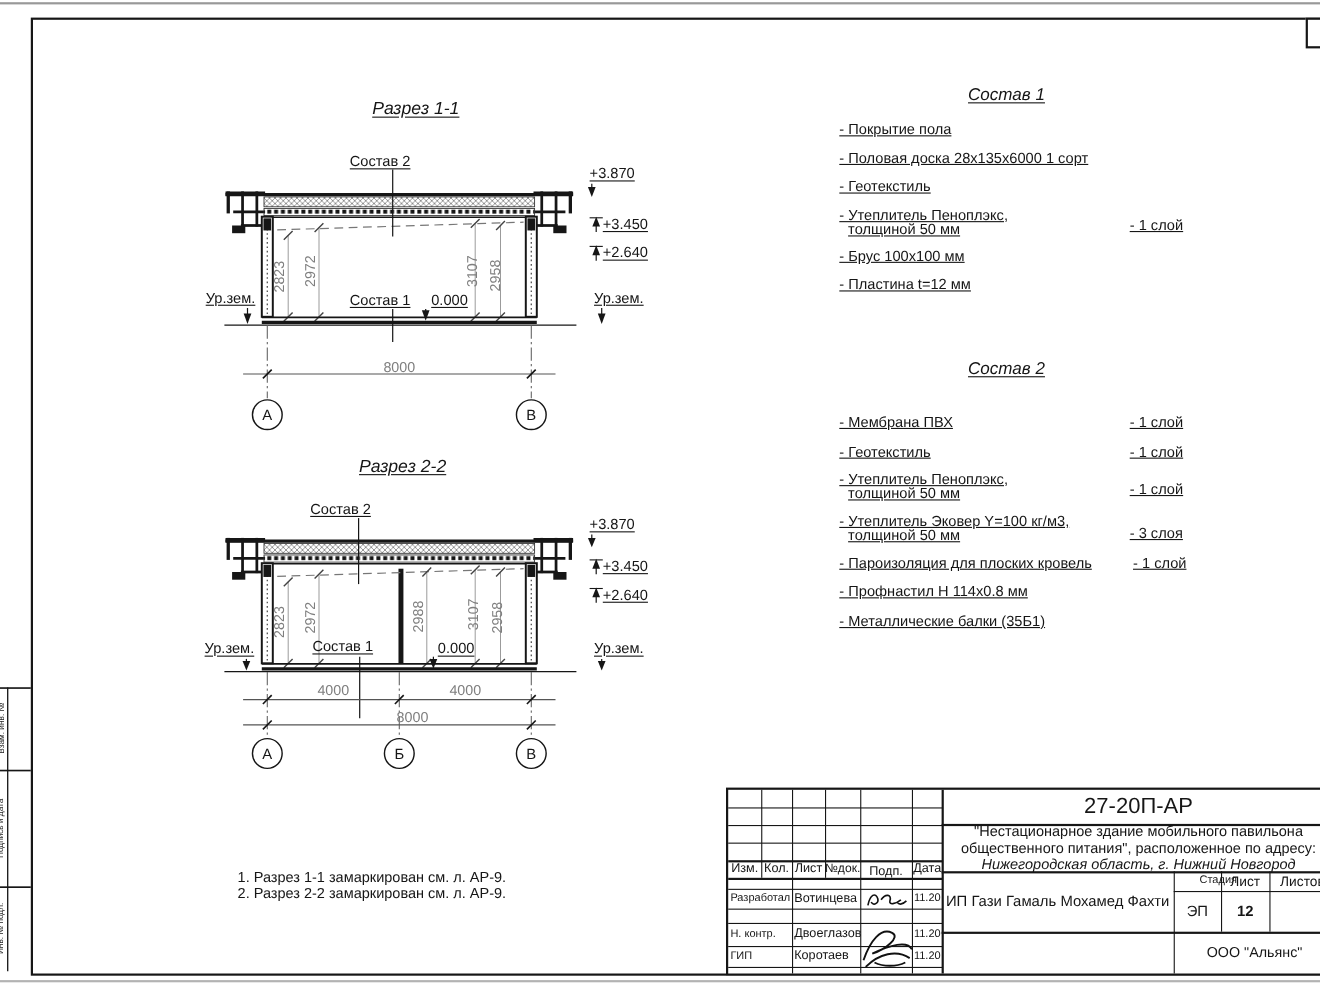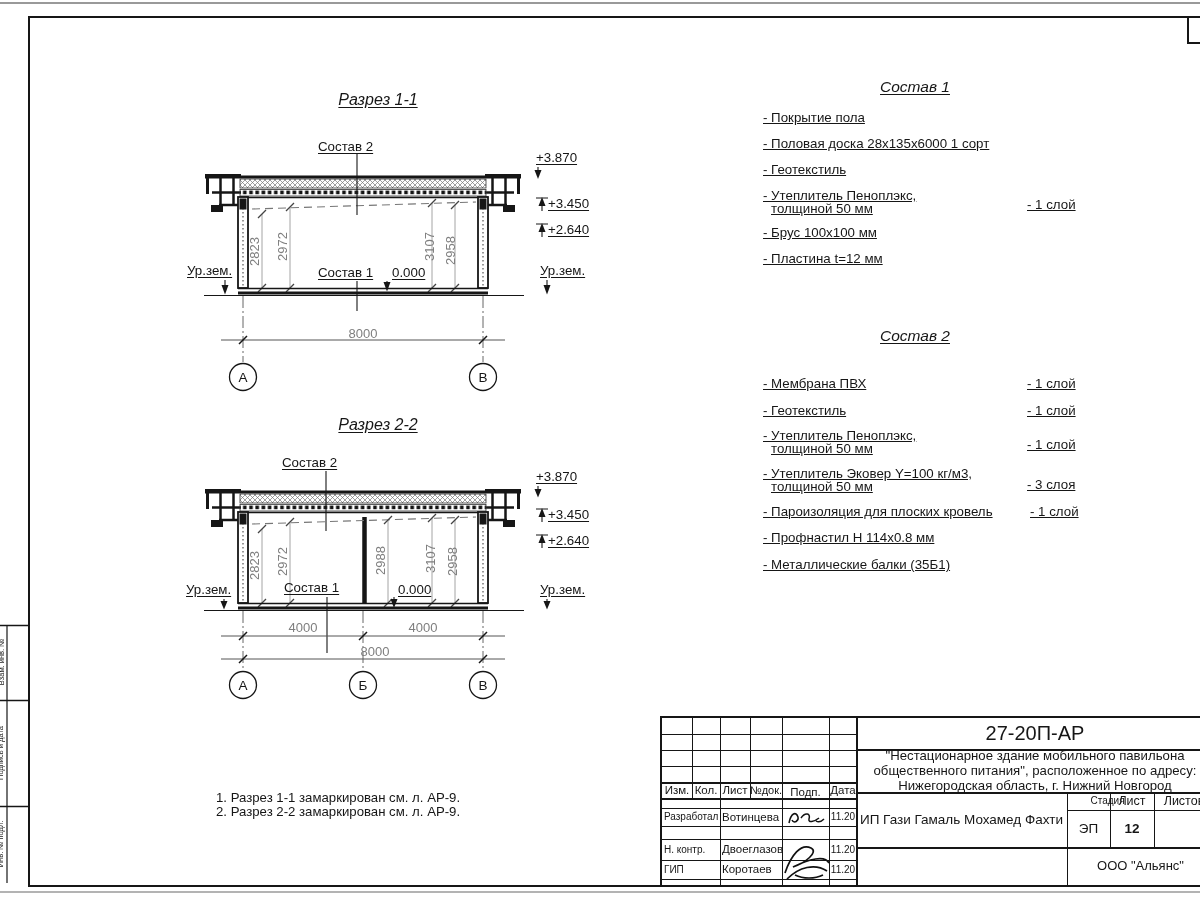--- a/index.html
+++ b/index.html
@@ -234,21 +234,21 @@
   <span class="t u" style="left:548px;top:197px;">+3.450</span>
   <span class="t u" style="left:548px;top:223px;">+2.640</span>
   <span class="dimv" style="left:237px;top:245px;">2823</span>
   <span class="dimv" style="left:265px;top:240px;">2972</span>
   <span class="dimv" style="left:412px;top:240px;">3107</span>
   <span class="dimv" style="left:433px;top:244px;">2958</span>
   <span class="dimh" style="left:333px;top:327px;">8000</span>
   <span class="axl" style="left:229px;top:370px;">А</span>
   <span class="axl" style="left:469px;top:370px;">В</span>
 
-  <span class="t it u sec-title" style="left:322px;top:417px;text-align:center;">Разрез 2-2</span>
+  <span class="t it u sec-title" style="left:310px;top:417px;text-align:center;">Разрез 2-2</span>
   <span class="t u" style="left:282px;top:456px;">Состав 2</span>
   <span class="t u" style="left:284px;top:581px;">Состав 1</span>
   <span class="t u" style="left:398px;top:583px;">0.000</span>
   <span class="t u" style="left:186px;top:583px;">Ур.зем.</span>
   <span class="t u" style="left:540px;top:583px;">Ур.зем.</span>
   <span class="t u" style="left:536px;top:470px;">+3.870</span>
   <span class="t u" style="left:548px;top:508px;">+3.450</span>
   <span class="t u" style="left:548px;top:534px;">+2.640</span>
   <span class="dimv" style="left:237px;top:559px;">2823</span>
   <span class="dimv" style="left:265px;top:555px;">2972</span>
@@ -344,21 +344,21 @@
       <path d="M3 13 C5 3 10 1 12 7 C13 11 8 14 6 10 M15 8 C19 2 25 3 23 9 C22 13 28 12 33 8 M30 11 C33 13 36 11 38 9" stroke="#111" stroke-width="1.5" fill="none"></path>
     </svg>
     <svg class="abs" style="left:119px;top:117px;" width="52" height="48" viewBox="0 0 52 48">
       <path d="M4 38 C10 20 20 8 30 13 C38 17 24 28 12 32 C28 24 44 20 48 28 M6 44 C18 32 34 28 46 36 M14 40 C22 44 34 44 42 40" stroke="#111" stroke-width="1.7" fill="none"></path>
     </svg>
 
     <div class="cell" style="left:194px;top:0;width:358px;height:31px;font-size:20px;">27-20П-АР</div>
     <div class="abs" style="left:194px;top:31px;width:358px;height:43px;display:flex;flex-direction:column;align-items:center;justify-content:center;">
       <span style="font-size:13.2px;white-space:nowrap;">"Нестационарное здание мобильного павильона</span>
       <span style="font-size:13.2px;white-space:nowrap;">общественного питания", расположенное по адресу:</span>
-      <span style="font-size:13.2px;white-space:nowrap;">Нижегородская область, г. Нижний Новгород</span>
+      <span style="font-size:13.2px;white-space:nowrap;font-style:italic;">Нижегородская область, г. Нижний Новгород</span>
     </div>
     <div class="cell" style="left:194px;top:74px;width:211px;height:55px;font-size:13.5px;">ИП Гази Гамаль Мохамед Фахти</div>
     <div class="cell" style="left:390px;top:74px;width:43px;height:18px;font-size:10px;margin-left:34px;">Стадия</div>
     <div class="cell" style="left:448px;top:74px;width:44px;height:18px;font-size:12.5px;">Лист</div>
     <div class="cell" style="left:492px;top:74px;width:60px;height:18px;font-size:12.5px;">Листов</div>
     <div class="cell" style="left:405px;top:92px;width:43px;height:37px;font-size:13.5px;">ЭП</div>
     <div class="cell" style="left:448px;top:92px;width:44px;height:37px;font-size:13.5px;font-weight:bold;">12</div>
     <div class="cell" style="left:405px;top:129px;width:147px;height:38px;font-size:13px;">ООО "Альянс"</div>
   </div>
 

